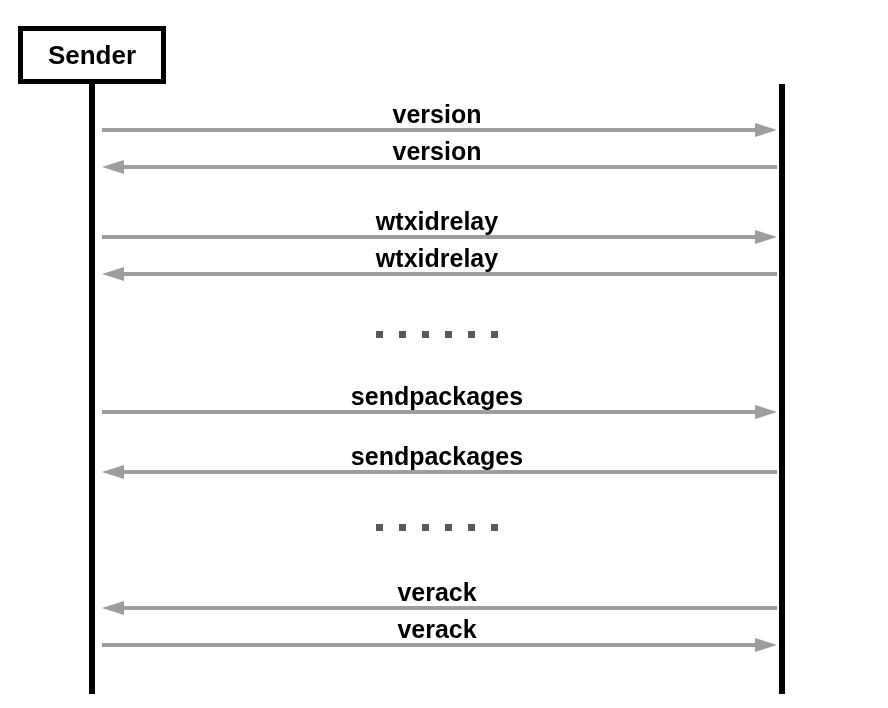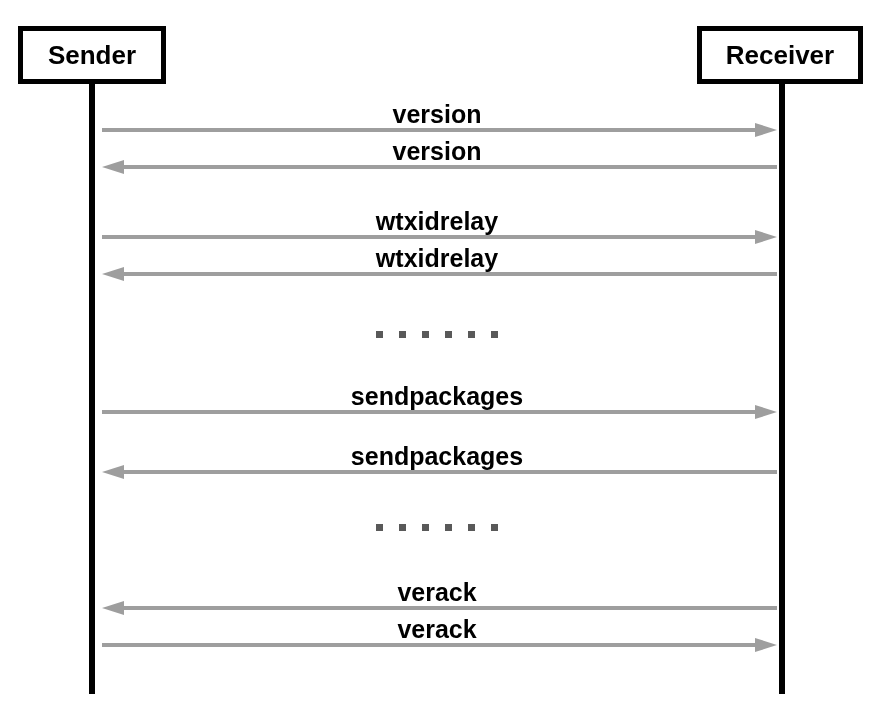--- a/index.html
+++ b/index.html
@@ -107,23 +107,20 @@
 </style>
 </head>
 <body>
 
 <div id="diagram">
 
   <div class="participant-box" id="box-sender">
     <span class="participant-label">Sender</span>
   </div>
 
-  <div class="participant-box" id="box-receiver">
-    <span class="participant-label">Receiver</span>
-  </div>
 
   <div class="lifeline" id="lifeline-sender"></div>
   <div class="lifeline" id="lifeline-receiver"></div>
 
   <div id="rows-layer">
       <div class="message dir-right" style="top: 128px;">
         <div class="msg-label">version</div>
         <div class="msg-line"></div>
         <div class="msg-head"></div>
       </div>

